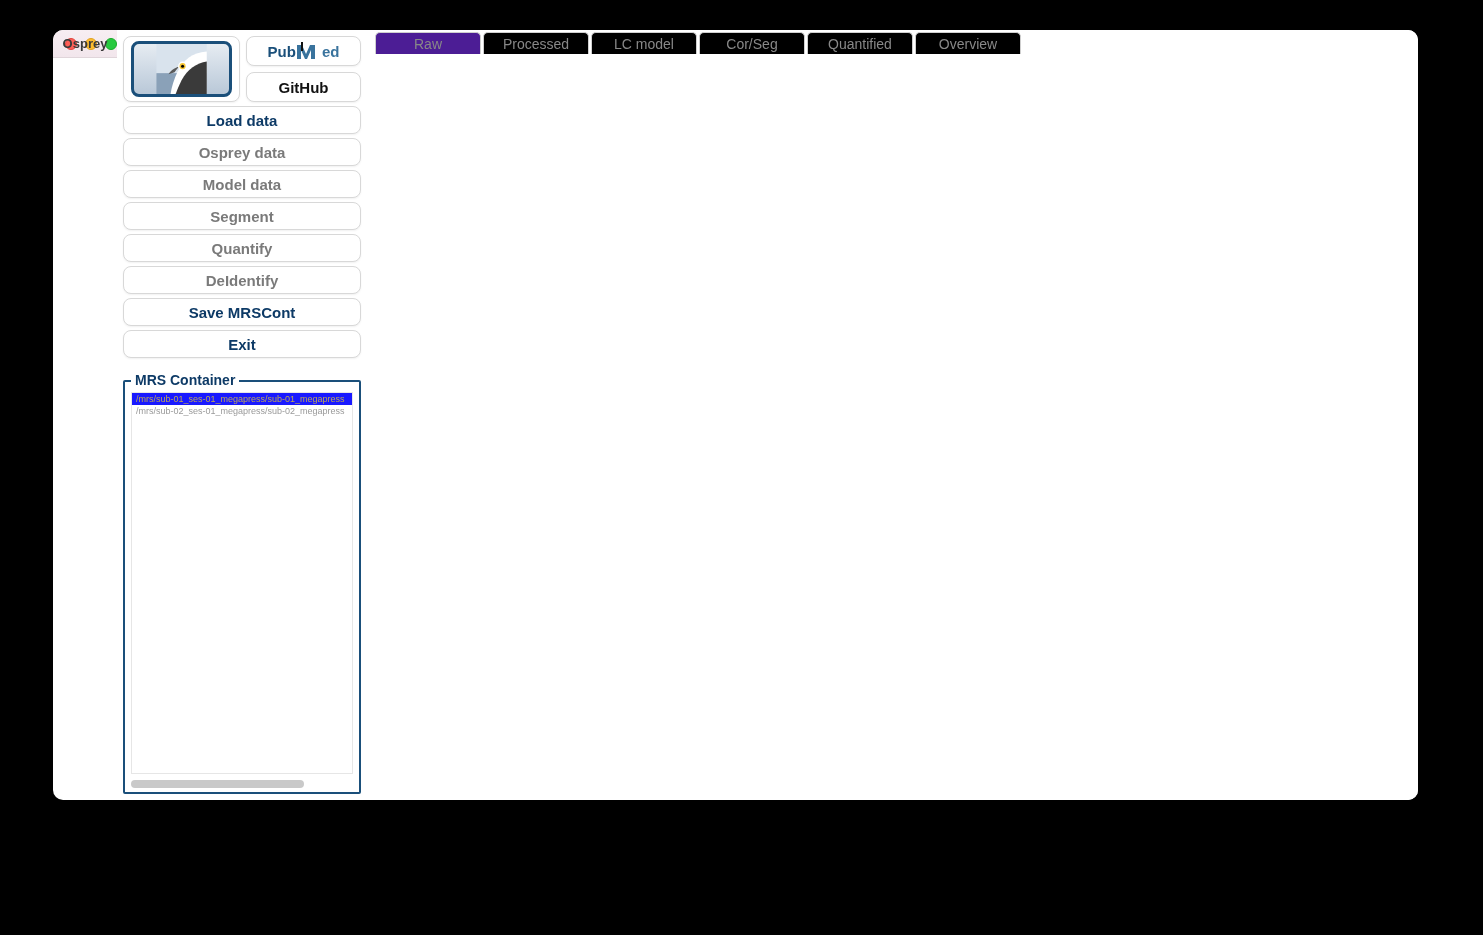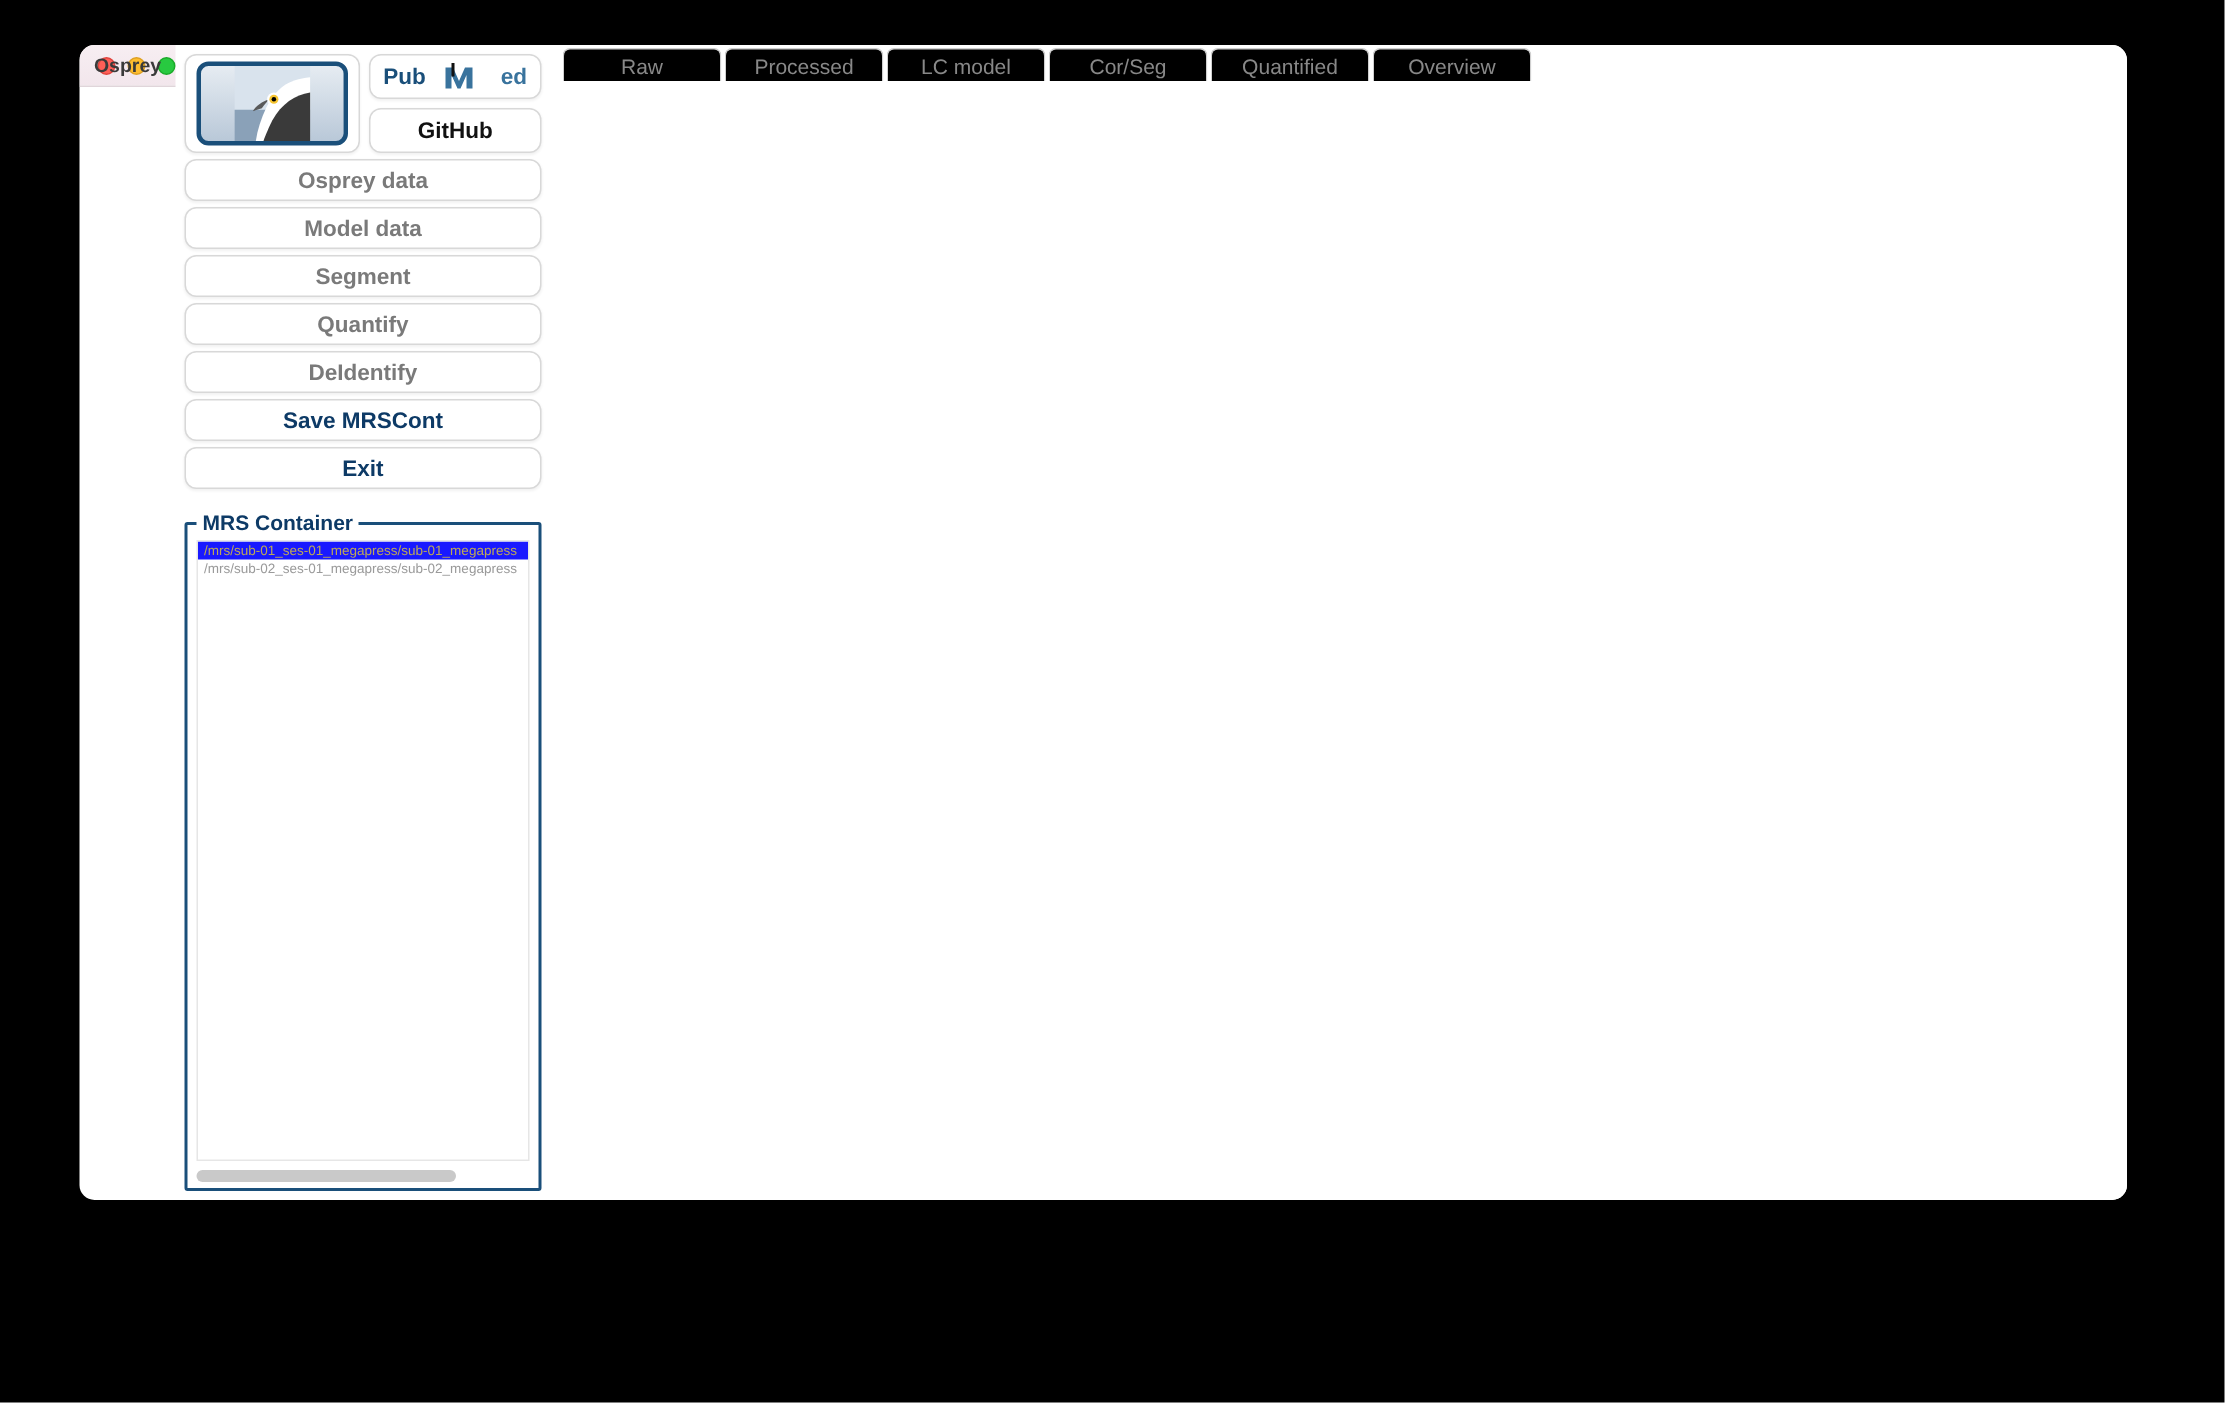--- a/index.html
+++ b/index.html
@@ -103,21 +103,21 @@
     border-radius: 8px;
     display: flex;
     align-items: center;
     justify-content: center;
     font-weight: 700;
     font-size: 15px;
     color: #1a4f7a;
     box-shadow: 0 1px 2px rgba(0,0,0,0.06);
     cursor: pointer;
   }
-  .pubmed-label { color:#1a4f7a; display:flex; align-items:center; gap:12px; }
+  .pubmed-label { color:#1a4f7a; display:flex; align-items:center; gap:0; }
   .pubmed-label .pub { color:#1a4f7a; }
   .github-label { color:#111; }
   .side-btn {
     width: 100%;
     height: 28px;
     background: #fff;
     border: 1px solid #d8d8d8;
     border-radius: 8px;
     font-size: 15px;
     font-weight: 700;
@@ -207,21 +207,21 @@
     border-bottom: none;
     border-top-left-radius: 5px;
     border-top-right-radius: 5px;
     display: flex;
     align-items: center;
     justify-content: center;
     cursor: pointer;
   }
   .tab.inactive { background: #000000; }
   .tab.active {
-    background: #000000;
+    background: #4c1d95;
     position: relative;
     z-index: 2;
   }
 </style>
 </head>
 <body>
 
 <div class="window">
   <div class="titlebar">
     <div class="traffic-lights">
@@ -261,20 +261,23 @@
               </svg>
               <span style="color:#39739d">ed</span>
             </span>
           </div>
           <div class="mini-btn">
             <span class="github-label">GitHub</span>
           </div>
         </div>
       </div>
 
+      <div class="side-btn primary">
+        <span>Load data</span>
+      </div>
       <div class="side-btn muted">
         <span>Osprey data</span>
       </div>
       <div class="side-btn muted">
         <span>Model data</span>
       </div>
       <div class="side-btn muted">
         <span>Segment</span>
       </div>
       <div class="side-btn muted">

